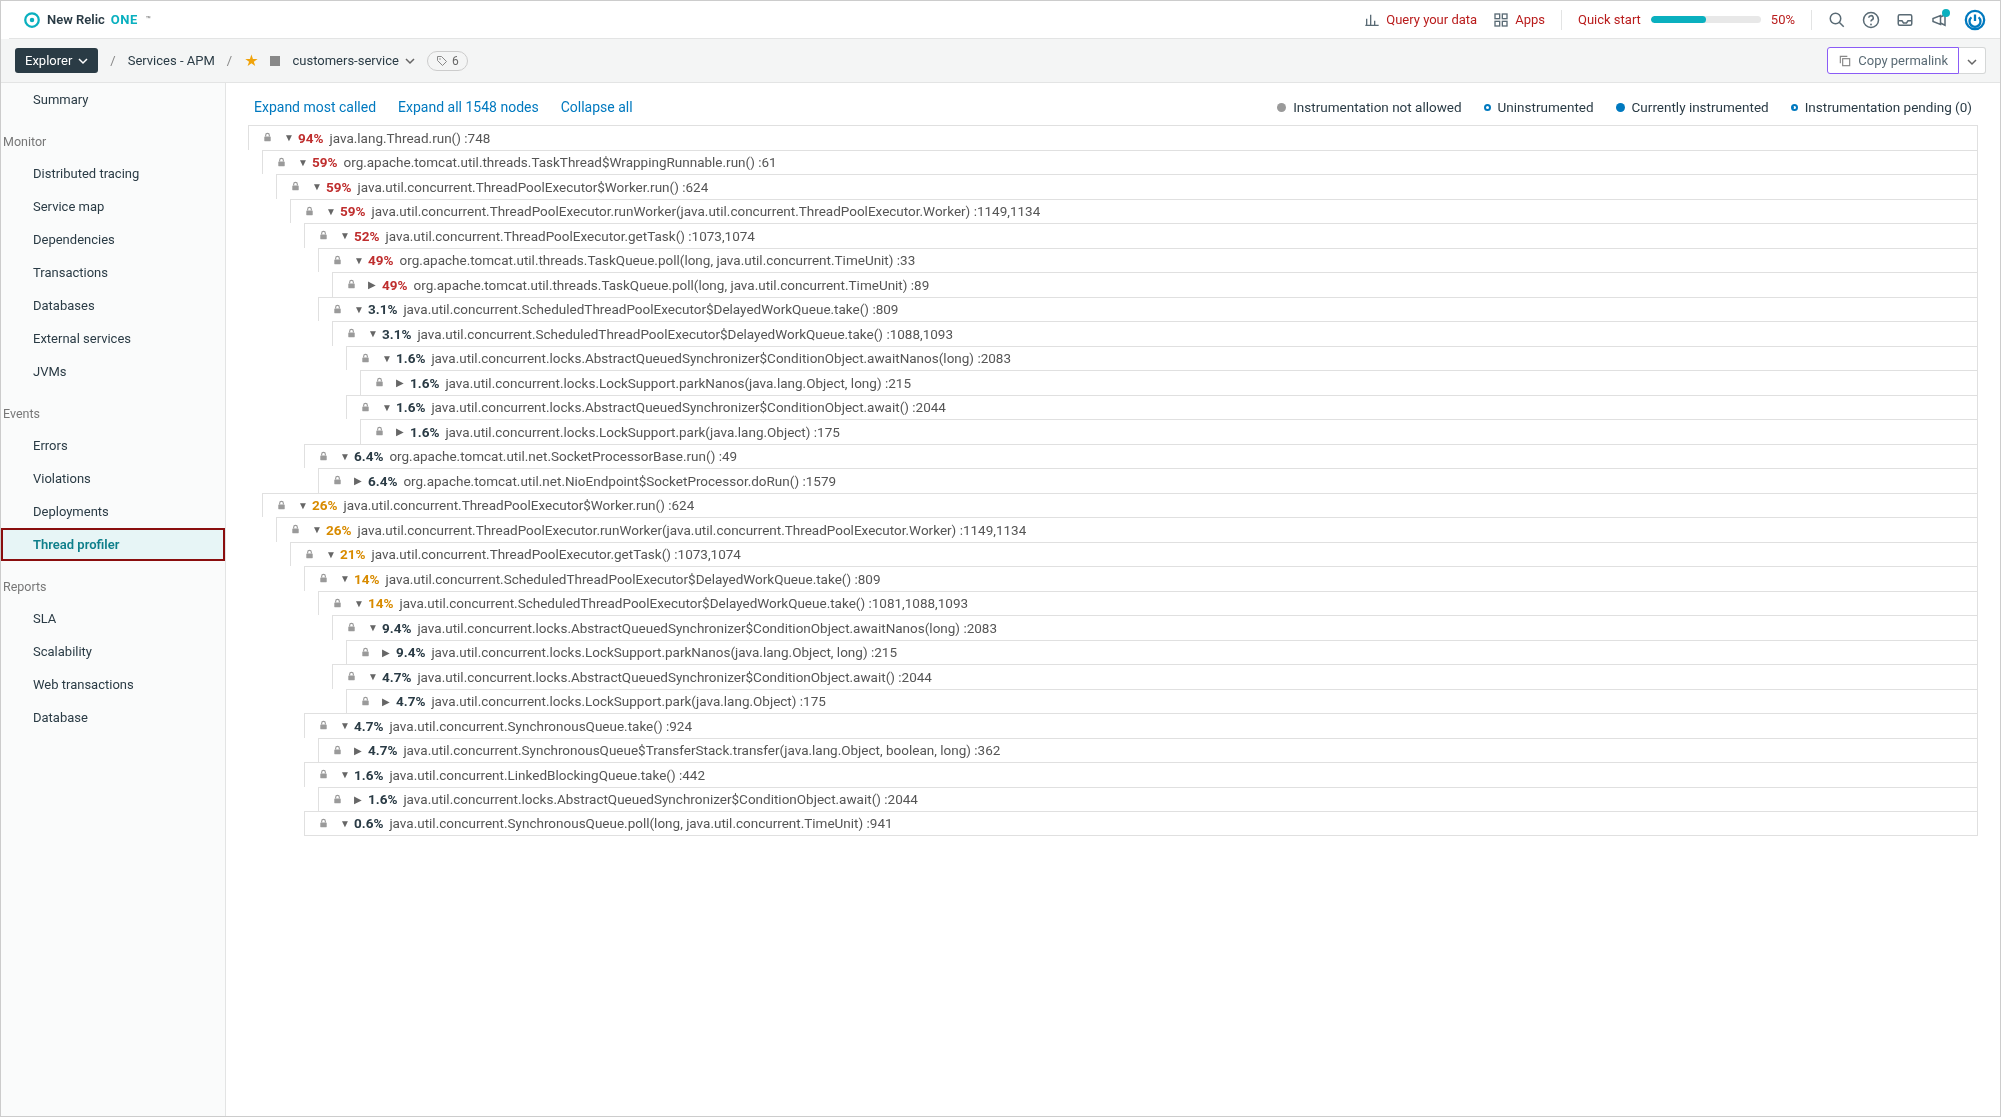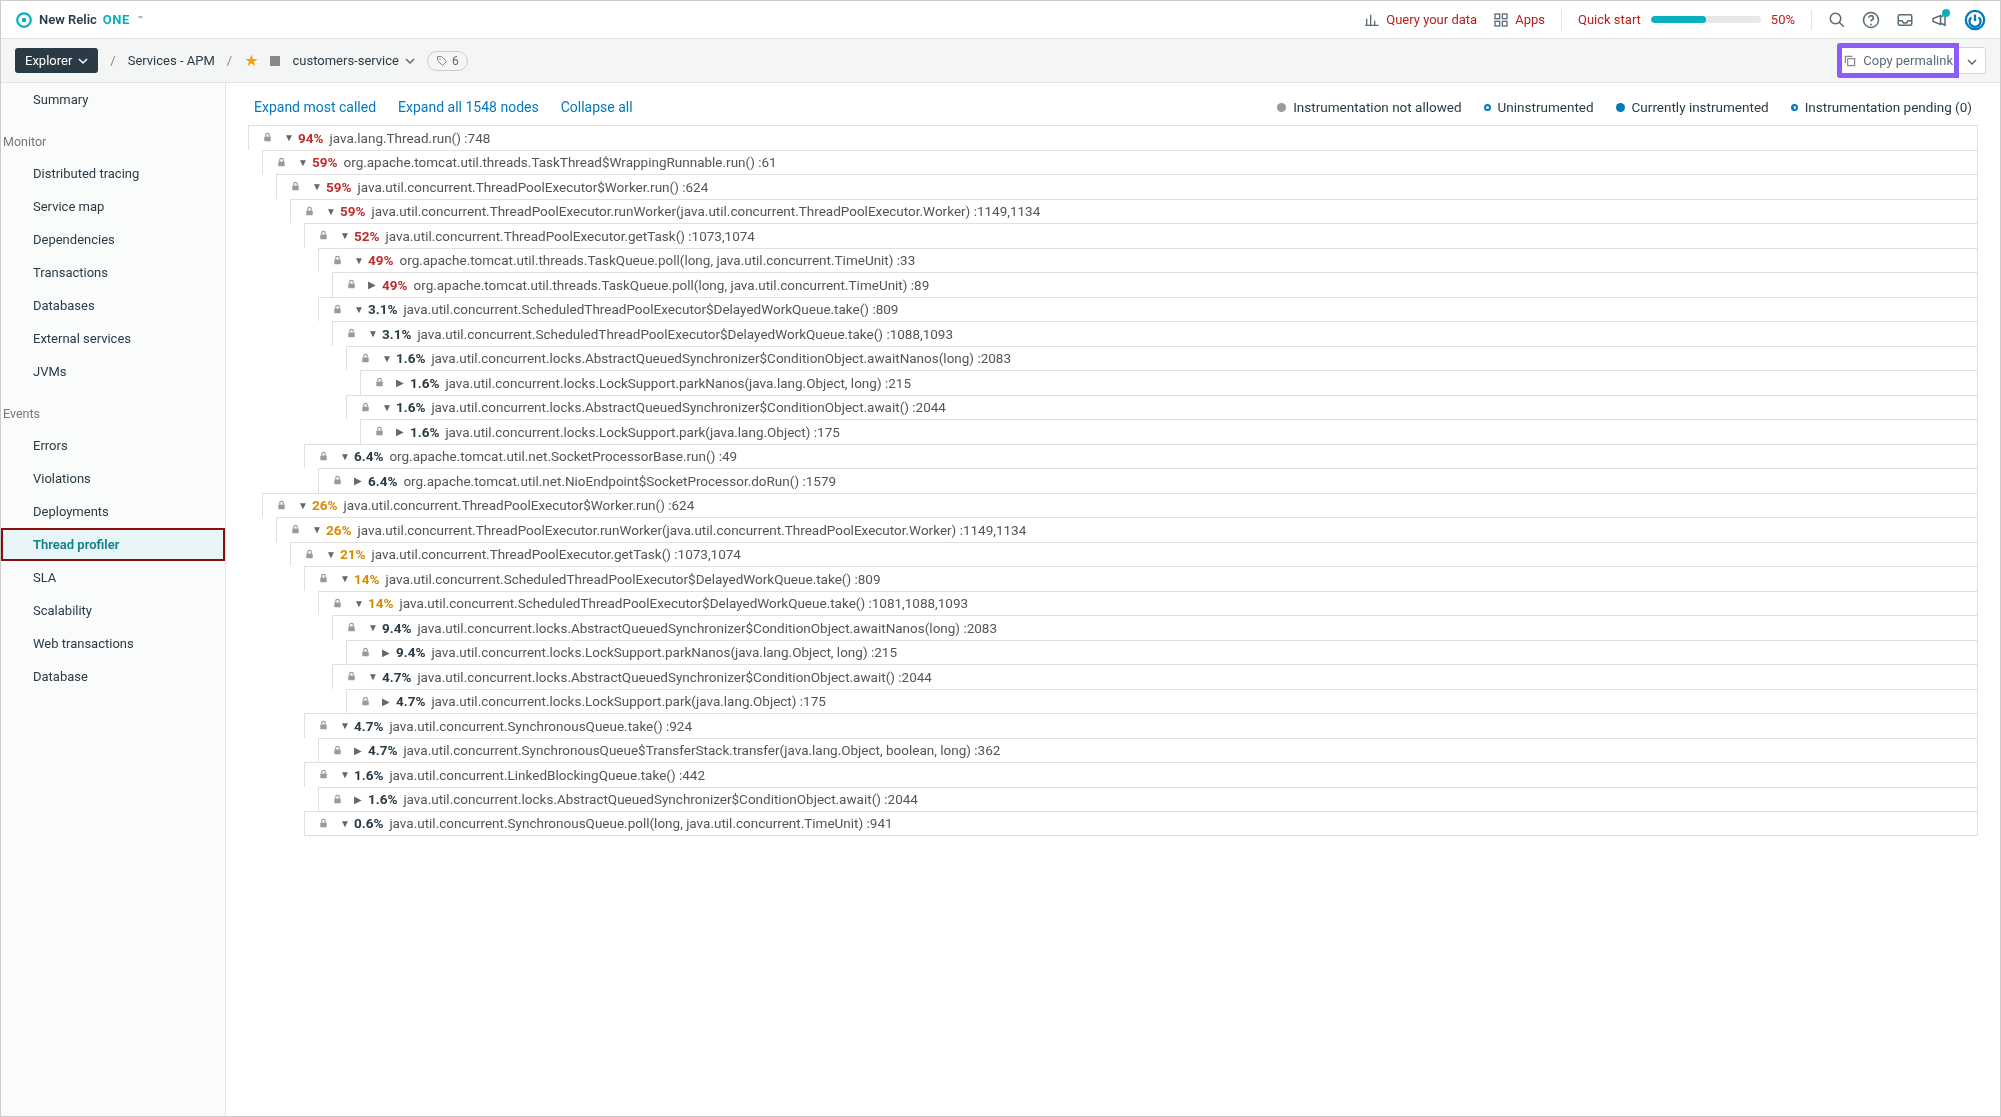--- a/index.html
+++ b/index.html
@@ -1,20 +1,20 @@
 <!DOCTYPE html>
 <html><head>
 <meta charset="utf-8">
 <style>
 * { margin: 0; padding: 0; box-sizing: border-box; }
 body { font-family: -apple-system, BlinkMacSystemFont, "Segoe UI", Roboto, Helvetica, Arial, sans-serif; font-size: 13px; color: #2a3b45; background: #fff; }
 .app { border: 1px solid #ccc; width: 2001px; height: 1117px; display: flex; flex-direction: column; overflow: hidden; }
 
 
-.topbar { height: 38px; display: flex; align-items: center; padding: 0 14px; border-bottom: 1px solid #e3e4e4; }
+.topbar { height: 38px; display: flex; align-items: center; padding: 0 14px; border-bottom: 1px solid #e3e4e4; margin-left: 8px; }
 .logo { display: flex; align-items: center; gap: 6px; font-weight: 600; color: #2a3b45; }
 .logo svg { width: 18px; height: 18px; }
 .logo .one { color: #0ab0bf; font-weight: 700; letter-spacing: 0.5px; }
 .logo .tm { font-size: 8px; color: #888; margin-left: 2px; }
 .topbar-right { margin-left: auto; display: flex; align-items: center; gap: 16px; color: #b91c1c; }
 .tb-item { display: flex; align-items: center; gap: 6px; cursor: pointer; }
 .tb-sep { width: 1px; height: 20px; background: #e3e4e4; }
 .progress-wrap { display: flex; align-items: center; gap: 10px; }
 .progress { width: 110px; height: 7px; background: #e8e8e8; border-radius: 4px; overflow: hidden; }
 .progress-fill { height: 100%; background: #0ab0bf; border-radius: 4px; }
@@ -25,21 +25,21 @@
 
 .crumbbar { height: 44px; background: #f4f5f5; border-bottom: 1px solid #e3e4e4; display: flex; align-items: center; padding: 0 14px; gap: 12px; }
 .explorer-btn { background: #2a3b45; color: #fff; padding: 5px 10px; border-radius: 3px; display: flex; align-items: center; gap: 6px; cursor: pointer; font-size: 13px; }
 .crumb-sep { color: #888; }
 .crumb-txt { color: #2a3b45; }
 .crumb-select { display: flex; align-items: center; gap: 6px; cursor: pointer; }
 .star { color: #f0a30a; font-size: 16px; }
 .square { width: 10px; height: 10px; background: #888; display: inline-block; }
 .tag-pill { border: 1px solid #ccc; border-radius: 12px; padding: 2px 8px; display: flex; align-items: center; gap: 4px; color: #666; cursor: pointer; font-size: 12px; }
 .crumb-right { margin-left: auto; display: flex; align-items: center; }
-.copy-btn { border: 5px solid #8b5cf6; background: #fff; border-radius: 3px 0 0 3px; padding: 5px 1px; display: flex; align-items: center; gap: 6px; cursor: pointer; color: #5a6b75; }
+.copy-btn { border: 1px solid #8b5cf6; background: #fff; border-radius: 3px 0 0 3px; padding: 5px 10px; display: flex; align-items: center; gap: 6px; cursor: pointer; color: #5a6b75; }
 .chev-btn { border: 1px solid #d5d7d7; border-left: none; background: #fff; border-radius: 0 3px 3px 0; padding: 5px 8px; cursor: pointer; color: #5a6b75; }
 
 
 .body { flex: 1; display: flex; overflow: hidden; }
 .sidebar { width: 225px; background: #fafbfb; border-right: 1px solid #e3e4e4; overflow-y: auto; padding-bottom: 20px; }
 .side-item { padding: 9px 32px; color: #2a3b45; cursor: pointer; font-size: 13px; }
 .side-head { padding: 18px 18px 8px 2px; color: #777; font-size: 12.5px; }
 .side-item.active { background: #e7f5f6; color: #0e7f8b; font-weight: 600; }
 .side-highlight { outline: 2px solid #8a0e0e; outline-offset: -2px; }
 
@@ -196,20 +196,21 @@
         <div class="side-item">Dependencies</div>
         <div class="side-item">Transactions</div>
         <div class="side-item">Databases</div>
         <div class="side-item">External services</div>
         <div class="side-item">JVMs</div>
         <div class="side-head">Events</div>
         <div class="side-item">Errors</div>
         <div class="side-item">Violations</div>
         <div class="side-item">Deployments</div>
         <div class="side-item active side-highlight">Thread profiler</div>
+        <div class="side-head">Reports</div>
         <div class="side-item">SLA</div>
         <div class="side-item">Scalability</div>
         <div class="side-item">Web transactions</div>
         <div class="side-item">Database</div>
       </div>
 
     <div class="main">
       <div class="toolbar">
         <span class="link">Expand most called</span>
         <span class="link">Expand all 1548 nodes</span>

